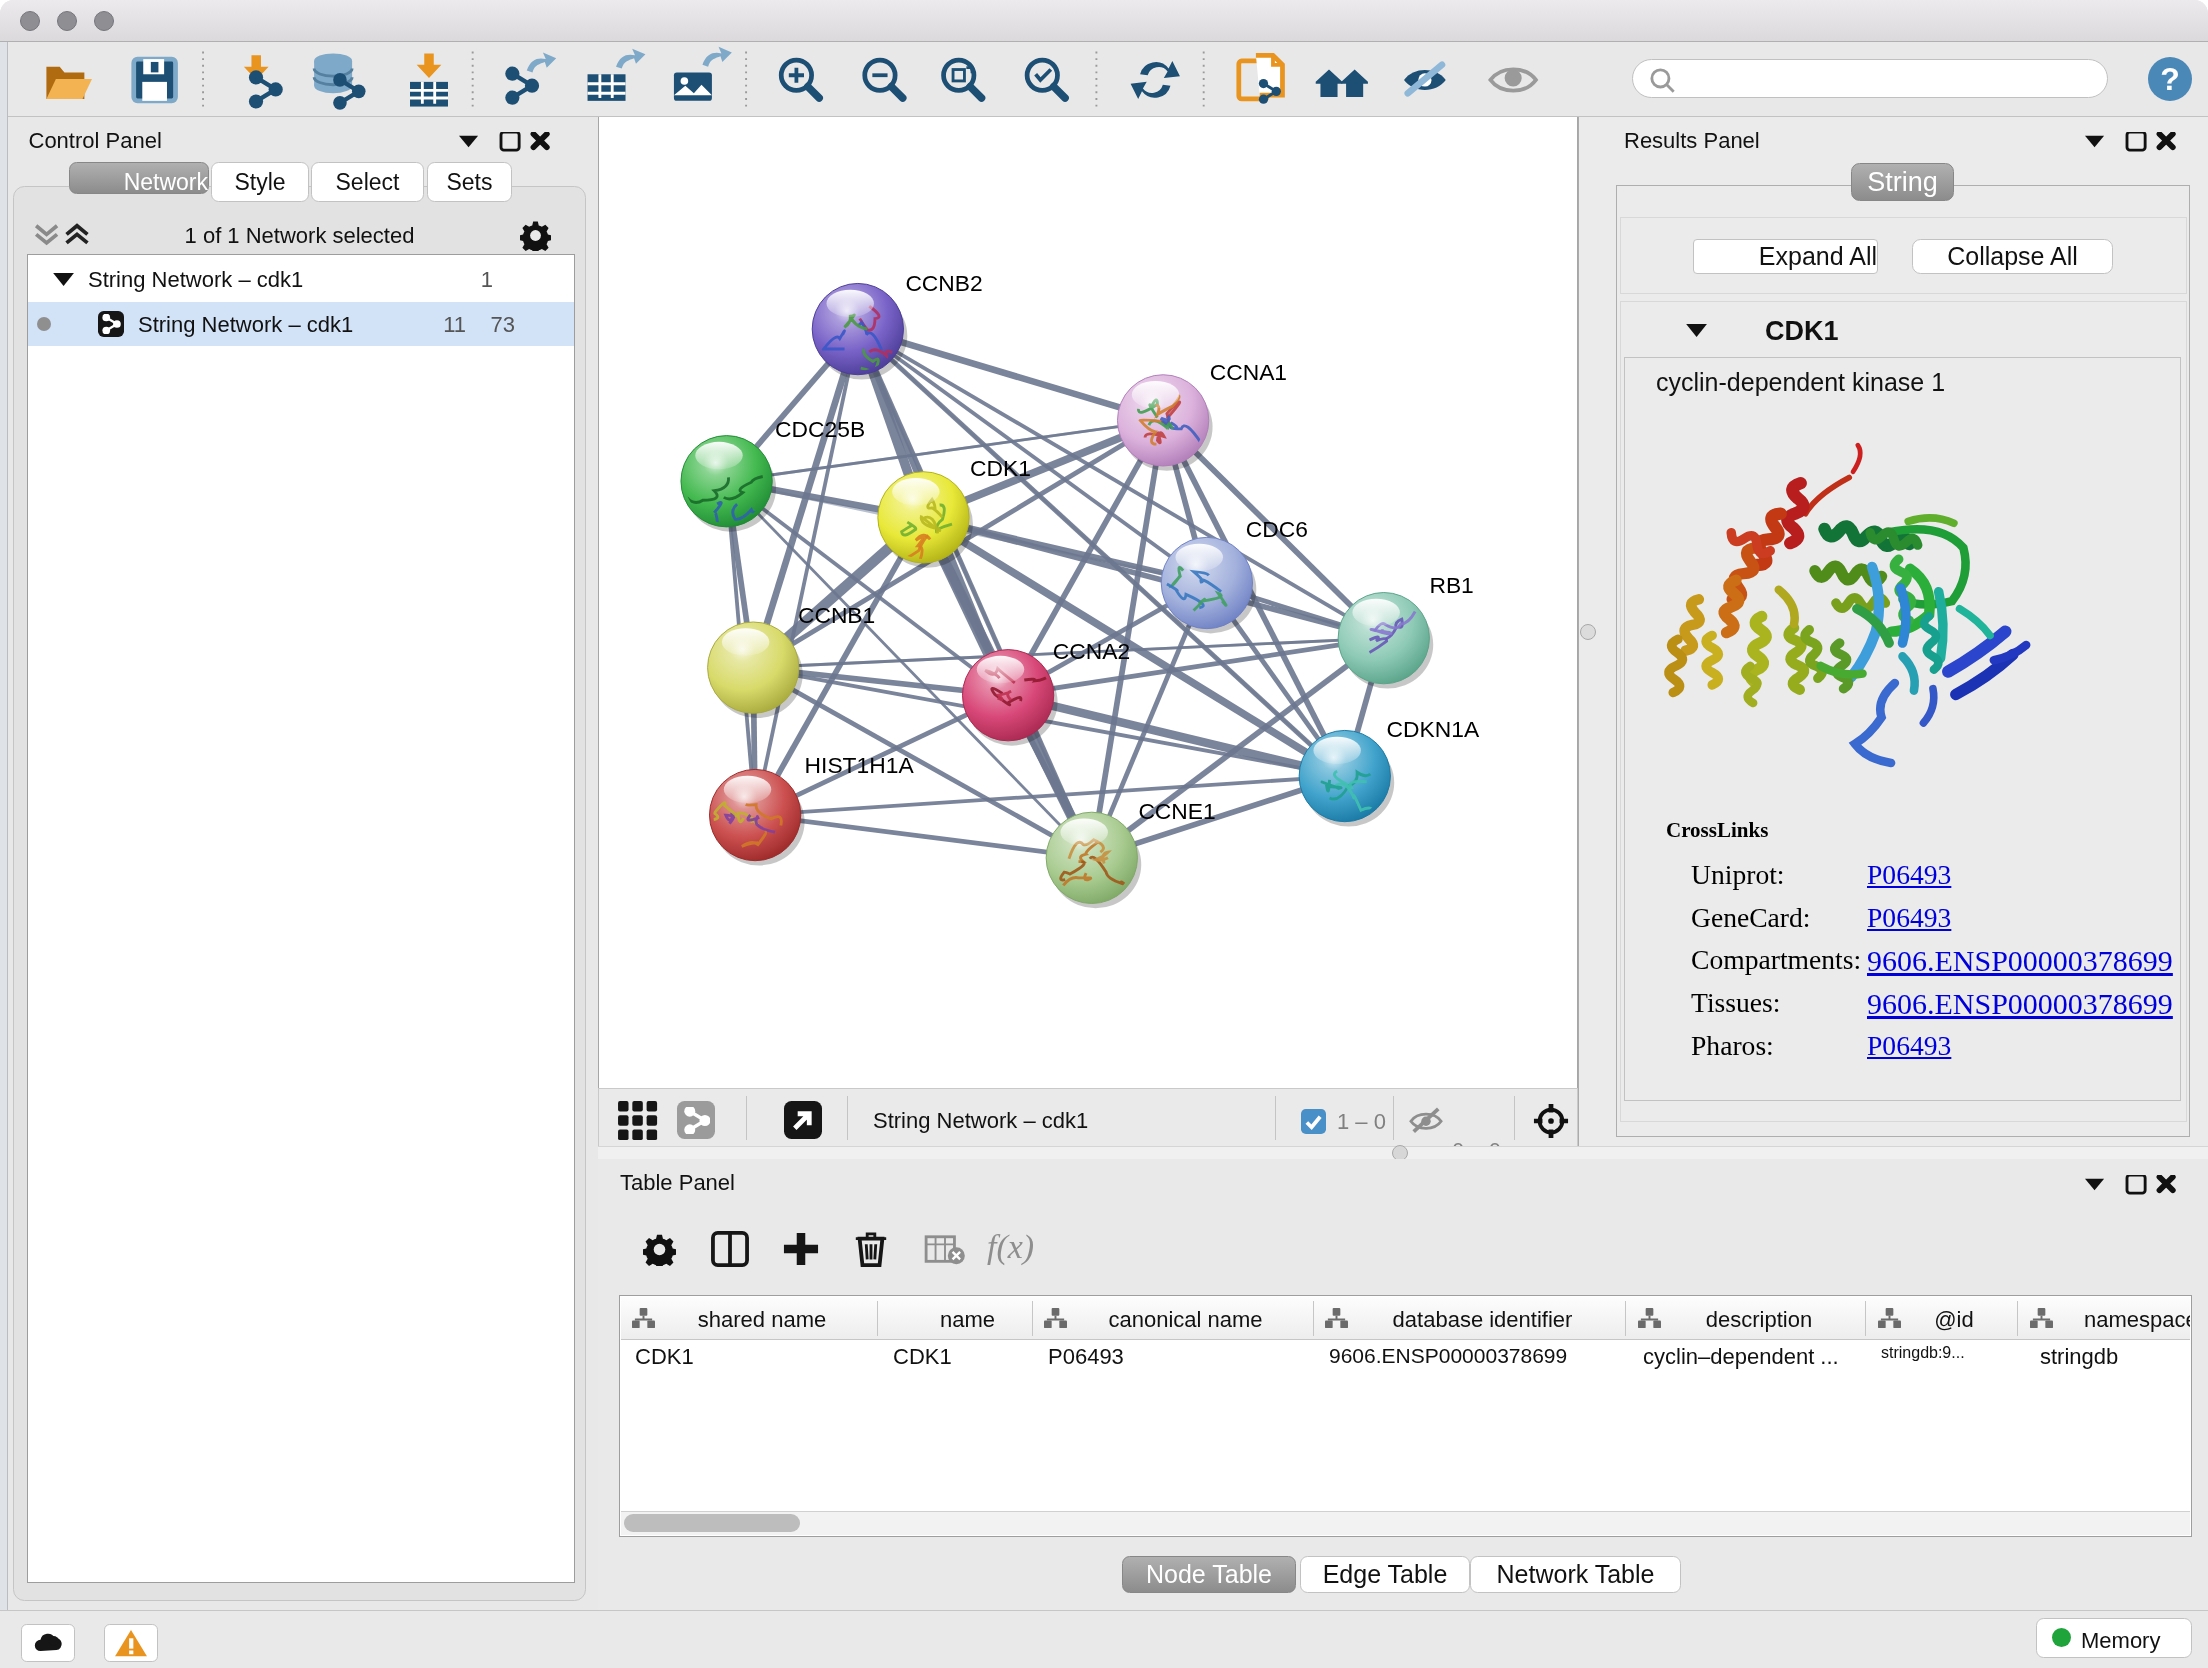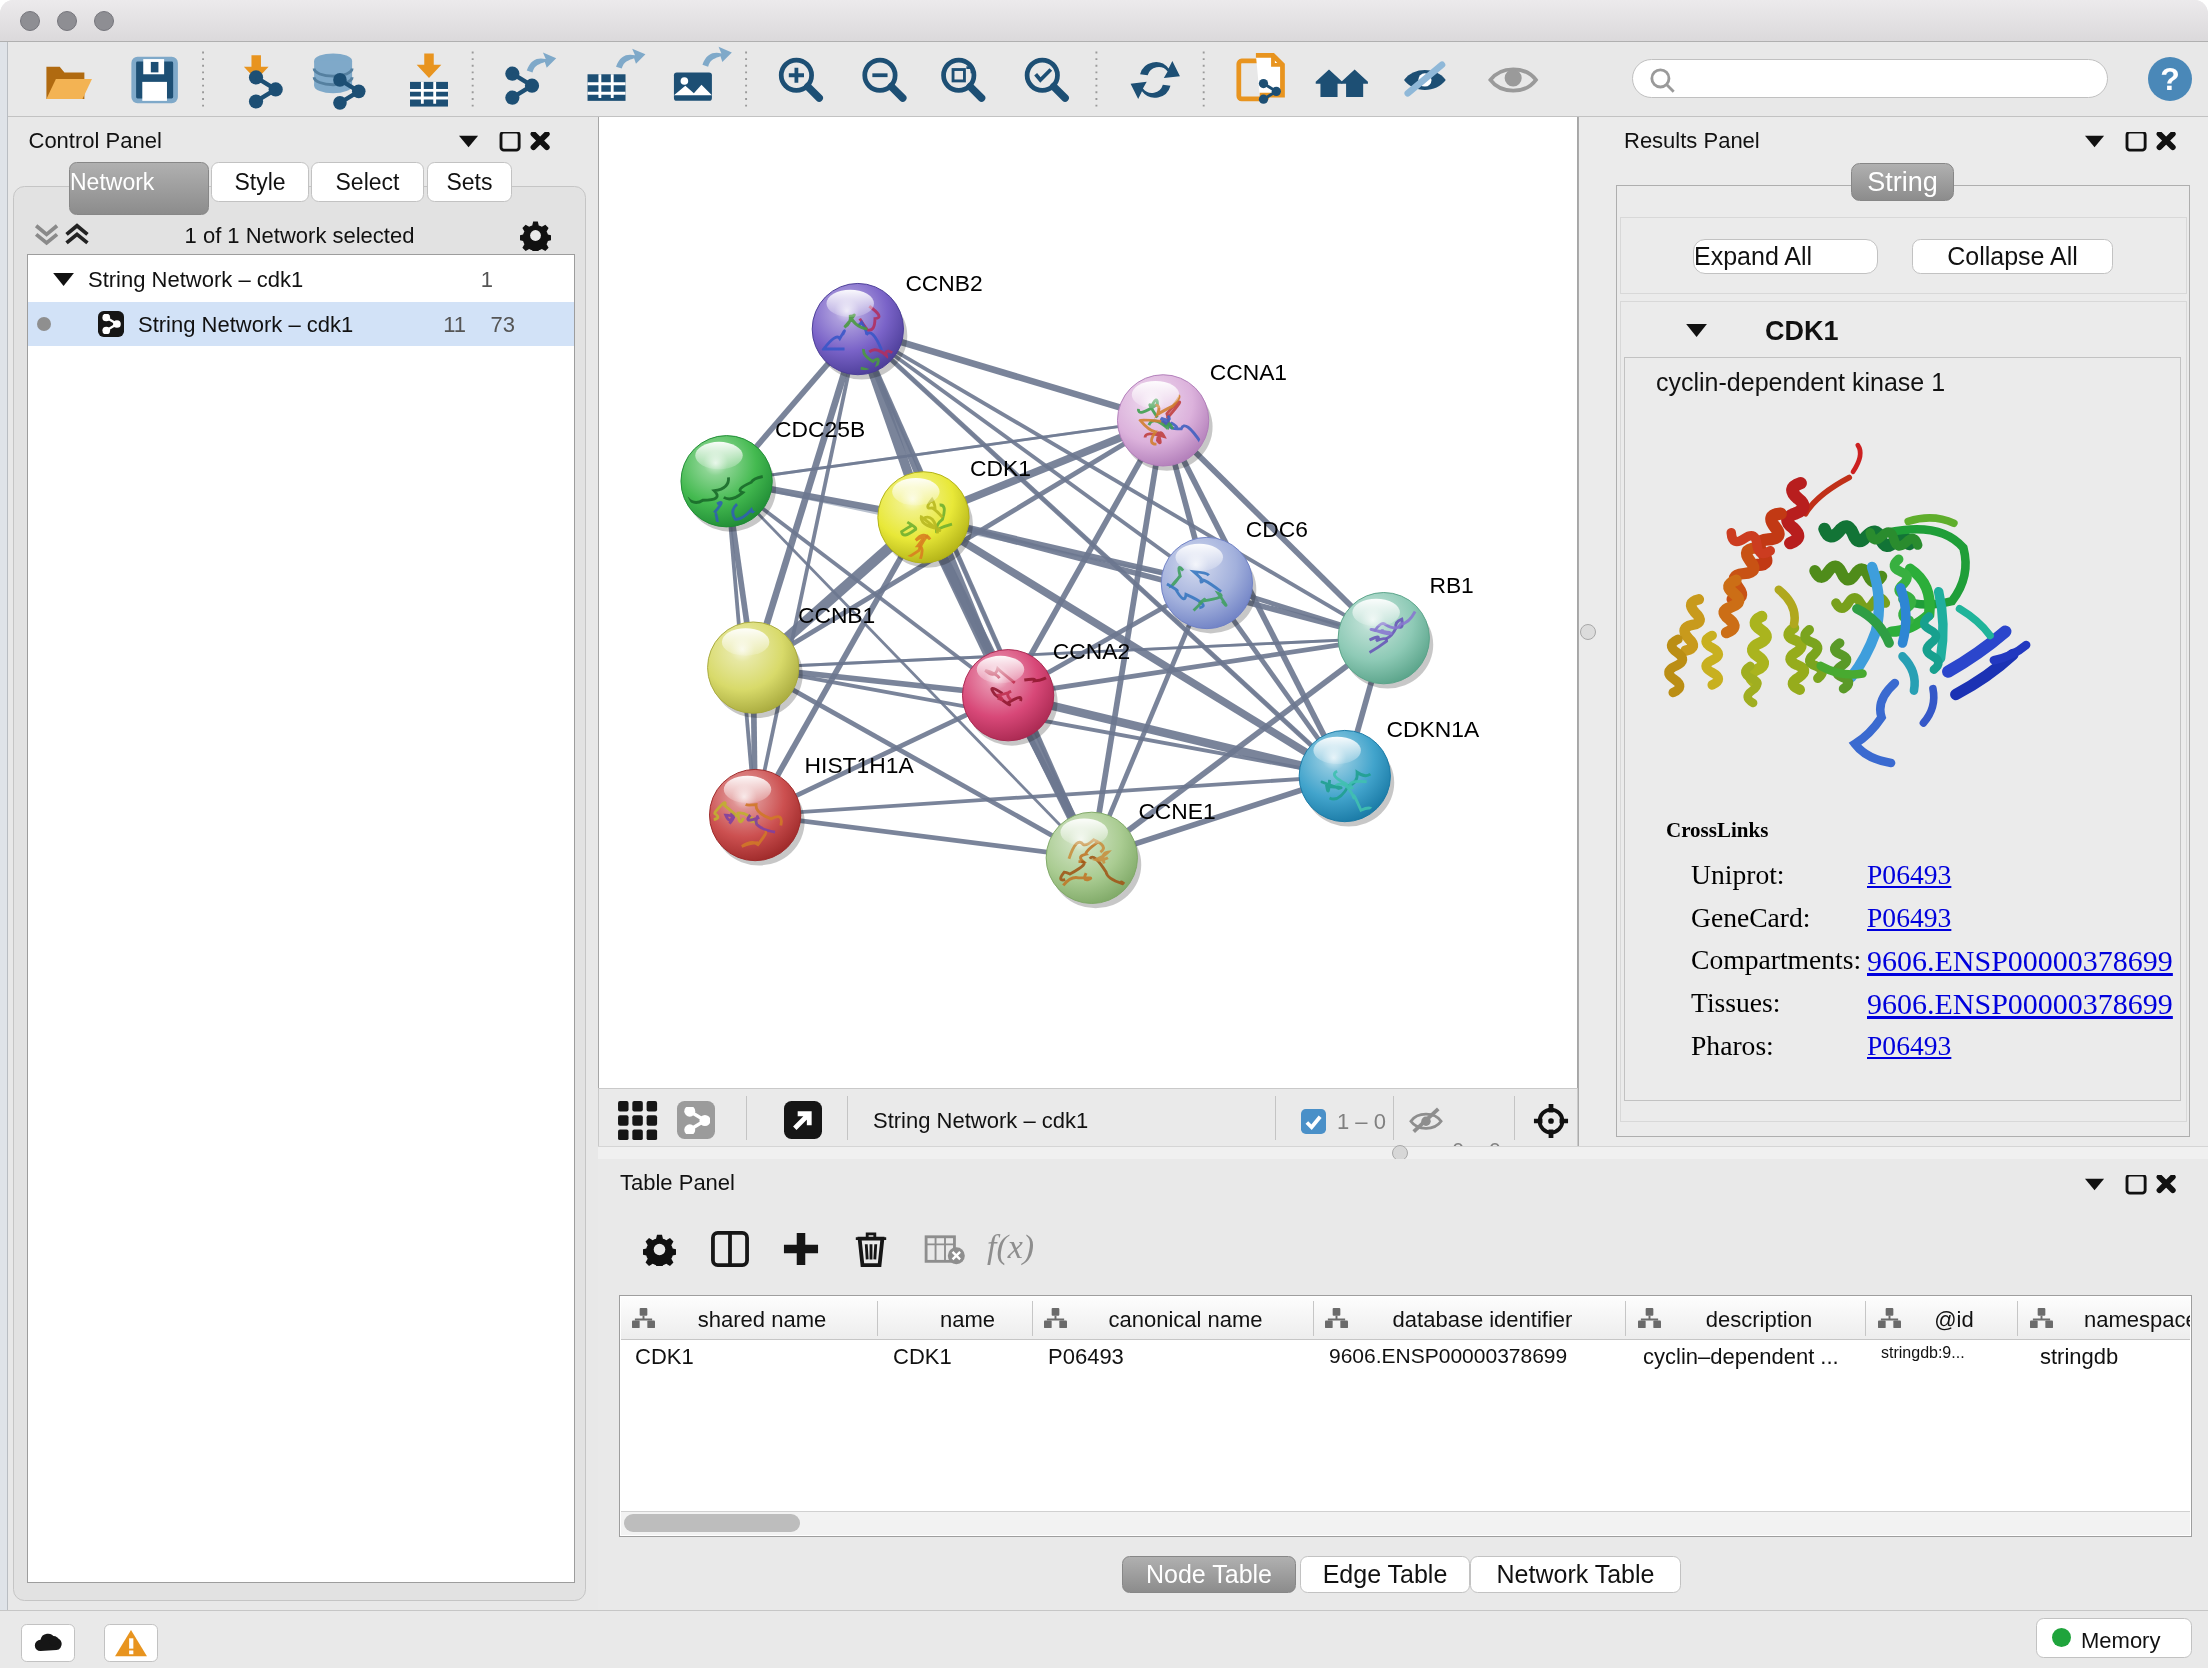--- a/index.html
+++ b/index.html
@@ -156,21 +156,21 @@
 
 <div class="abs" style="left:0;top:42px;width:7.6px;height:1626px;background:#dfe3e8;border-right:1px solid #b9bdc2"></div>
 
 <div class="abs" style="left:8.6px;top:117px;width:590px;height:1493px;background:#e8e8e8"></div>
 <div class="abs t22" style="left:28.5px;top:128px">Control Panel</div>
 <svg style="position:absolute;left:459px;top:132px" width="105" height="23" viewBox="0 0 110 24">
       <path d="M0,4 l20,0 l-10,12 z" fill="#111"></path>
       <rect x="44" y="0" width="19" height="19" fill="none" stroke="#111" stroke-width="3" rx="3"></rect>
       <path d="M78,2 l14,14 m0,-14 l-14,14" stroke="#111" stroke-width="6" stroke-linecap="round"></path>
     </svg>
-<div class="abs graybtn" style="left:69px;top:162px;width:140px;height:53px;border-radius:7.6px;font-size:23px;text-align:left;line-height:38px">Network</div>
+<div class="abs graybtn" style="left:69px;top:162px;width:140px;height:32px;border-radius:7.6px;font-size:23px;text-align:right;line-height:38px">Network</div>
 <div class="abs whitebtn" style="left:211px;top:162px;width:98px;height:40px;border-radius:7.6px;font-size:23px;text-align:center;line-height:38px">Style</div>
 <div class="abs whitebtn" style="left:311px;top:162px;width:113px;height:40px;border-radius:7.6px;font-size:23px;text-align:center;line-height:38px">Select</div>
 <div class="abs whitebtn" style="left:427px;top:162px;width:85px;height:40px;border-radius:7.6px;font-size:23px;text-align:center;line-height:38px">Sets</div>
 <div class="abs" style="left:13.3px;top:186px;width:573px;height:1415px;background:#e2e2e2;border:1px solid #c5c5c5;border-radius:11.4px"></div>
 <svg class="abs" style="left:34px;top:222px" width="67" height="28.5" viewBox="0 0 70 30">
 <path d="M2,4 l11,9 l11,-9 M2,13 l11,9 l11,-9" stroke="#8a8a8a" stroke-width="4" fill="none"></path>
 <g transform="translate(32,0)">
         <path d="M2,13 l11,-9 l11,9 M2,22 l11,-9 l11,9" stroke="#222" stroke-width="4" fill="none"></path>
       </g>
     </svg>
@@ -546,21 +546,21 @@
 <div class="abs" style="left:1580px;top:624px;width:16px;height:16px;border-radius:50%;background:#dcdcdc;border:1px solid #a8a8a8"></div>
 <div class="abs t22" style="left:1624px;top:128px">Results Panel</div>
 <svg style="position:absolute;left:2085px;top:132px" width="105" height="23" viewBox="0 0 110 24">
       <path d="M0,4 l20,0 l-10,12 z" fill="#111"></path>
       <rect x="44" y="0" width="19" height="19" fill="none" stroke="#111" stroke-width="3" rx="3"></rect>
       <path d="M78,2 l14,14 m0,-14 l-14,14" stroke="#111" stroke-width="6" stroke-linecap="round"></path>
     </svg>
 <div class="abs" style="left:1616px;top:185px;width:574px;height:952px;border:1.9px solid #aeaeae;background:#ebebeb"></div>
 <div class="abs graybtn" style="left:1851px;top:163px;width:103px;height:38px;border-radius:8.6px;font-size:27px;text-align:center;line-height:36px">String</div>
 <div class="abs" style="left:1620px;top:217px;width:567px;height:77px;border:1.9px groove #d8d8d8"></div>
-<div class="abs whitebtn" style="left:1693px;top:239px;width:185px;height:35px;border-radius:12px;font-size:25px;text-align:left;line-height:33px">Expand All</div>
+<div class="abs whitebtn" style="left:1693px;top:239px;width:185px;height:35px;border-radius:4px;font-size:25px;text-align:right;line-height:33px">Expand All</div>
 <div class="abs whitebtn" style="left:1912px;top:239px;width:201px;height:35px;border-radius:8.6px;font-size:25px;text-align:center;line-height:33px">Collapse All</div>
 <div class="abs" style="left:1620px;top:301px;width:567px;height:821px;border:1.9px groove #d8d8d8"></div>
 <svg class="abs" style="left:1685px;top:322px" width="25" height="17" viewBox="0 0 26 18">
       <path d="M1,2 l22,0 l-11,14 z" fill="#111"></path>
     </svg>
 <div class="abs" style="left:1765px;top:316px;font-size:27px;font-weight:bold;color:#111">CDK1</div>
 <div class="abs" style="left:1624px;top:357px;width:557px;height:744px;border:1px solid #c2c2c2;background:#ebebeb"></div>
 <div class="abs" style="left:1656px;top:368px;font-size:25px;color:#111">cyclin-dependent kinase 1</div>
 <svg width="609" height="666" viewBox="1680 430 640 700" style="position:absolute;left:1598px;top:409px">
       <path d="M1948,496 Q1960,478 1953,468" fill="none" stroke="#cc2020" stroke-width="5" stroke-linecap="round"></path>

